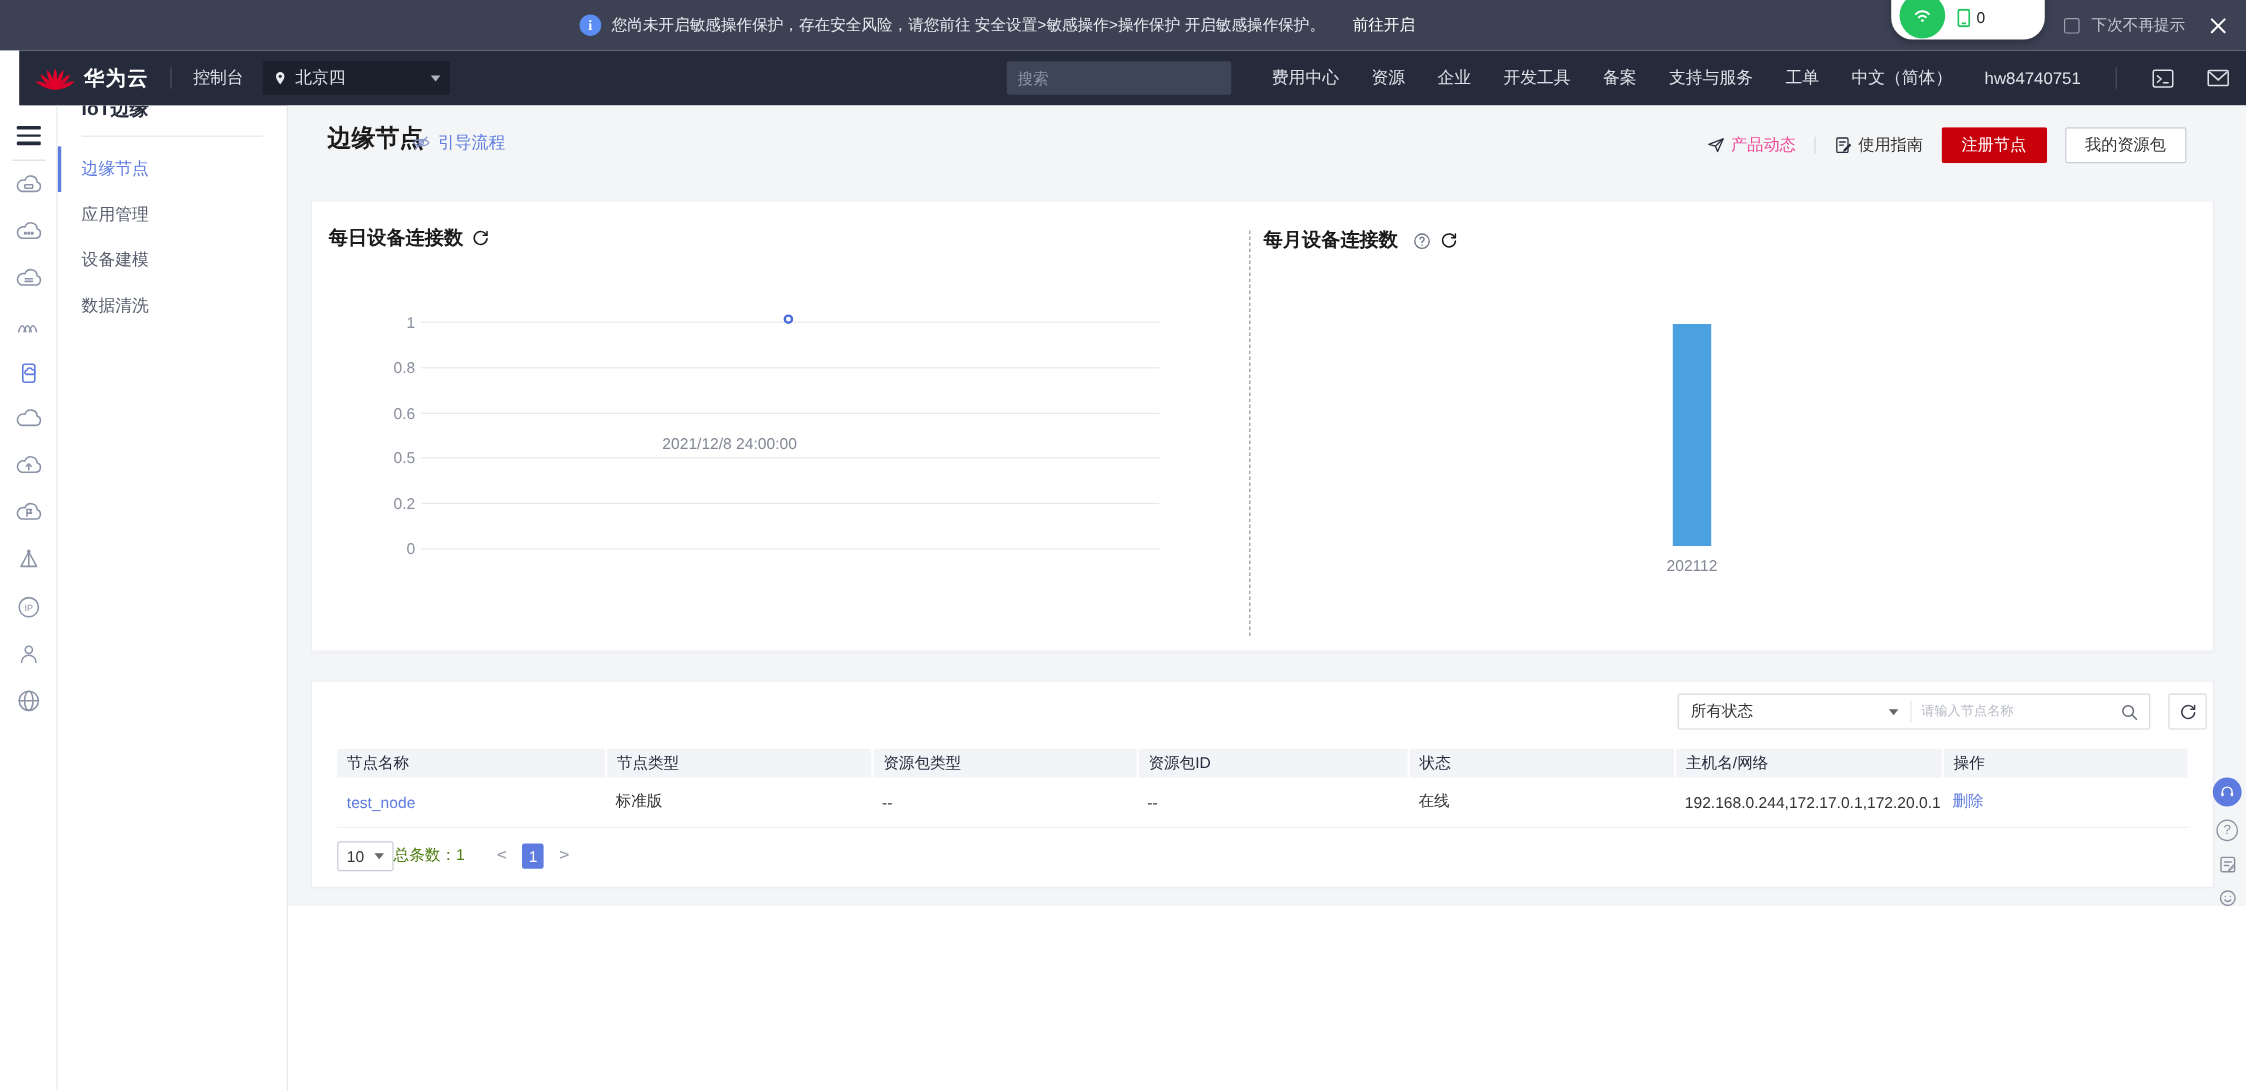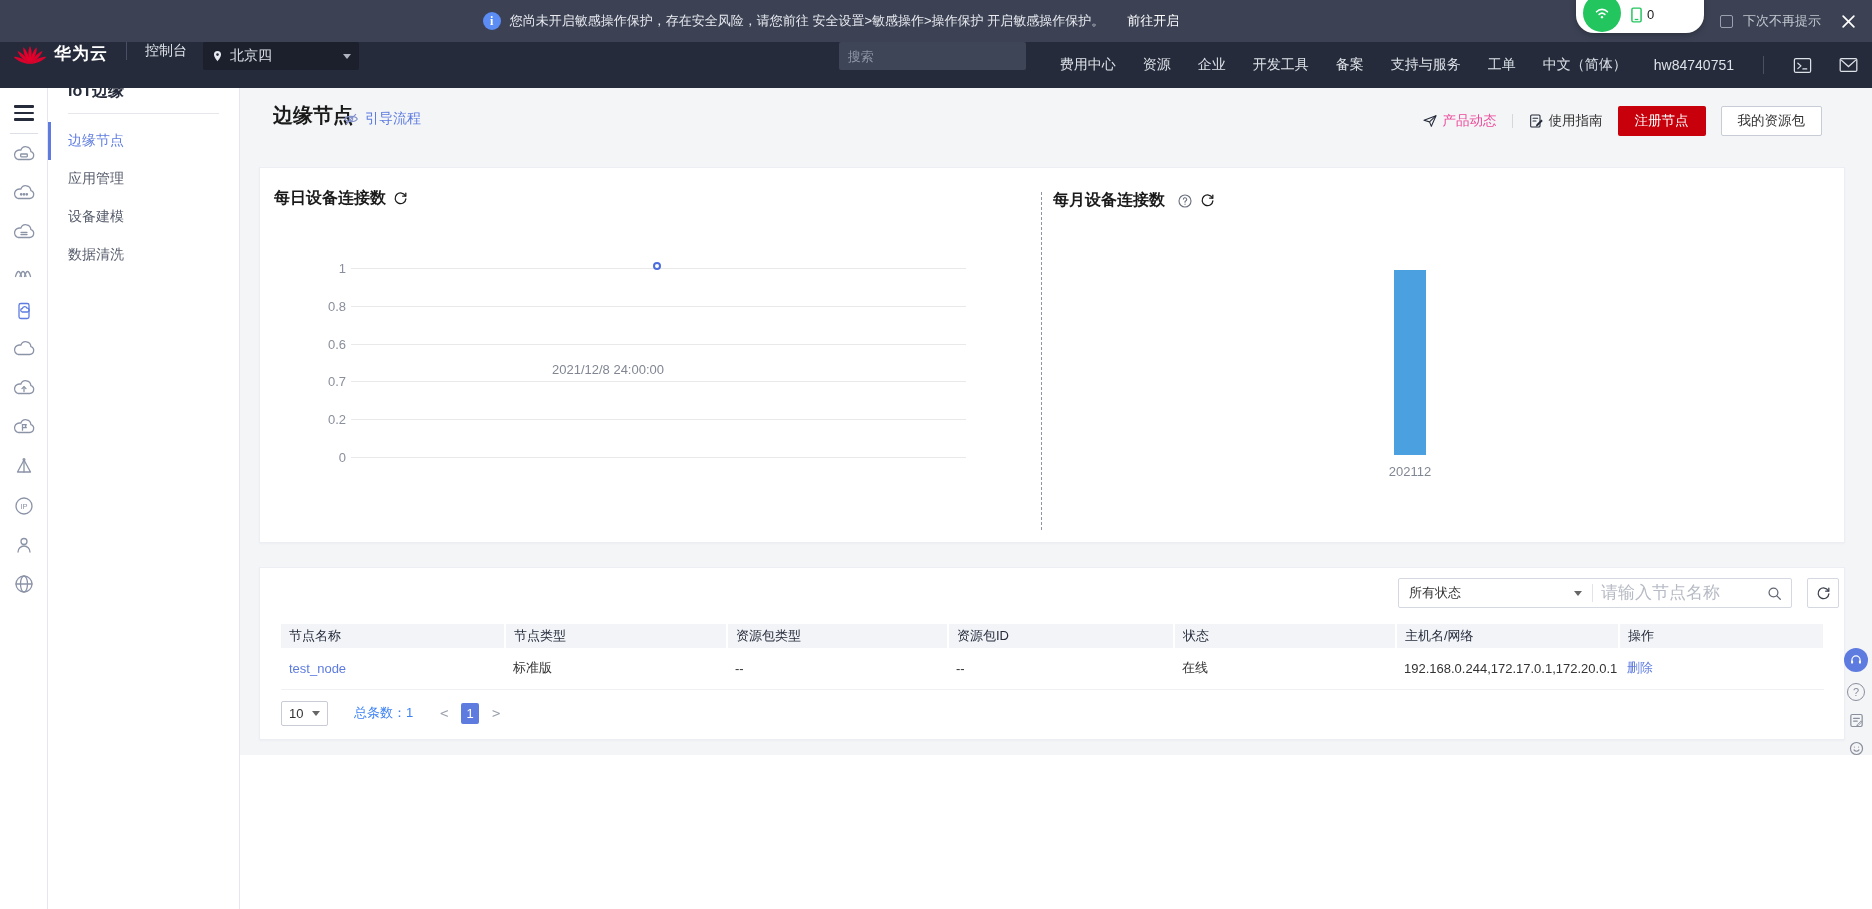--- a/index.html
+++ b/index.html
@@ -20,22 +20,22 @@
     align-items:center; }
   .csd-circle { width:38px; height:38px; border-radius:50%; background:#22c55e; margin-left:7px;
     margin-top:-4px; display:flex; align-items:center; justify-content:center; }
   .csd-count { display:flex; align-items:center; gap:5px; margin-left:10px; color:#1a1a1a; font-size:13px; }
   .notif-right { position:absolute; right:16px; top:0; height:42px; display:flex; align-items:center; gap:10px; }
   .chk { width:13px; height:13px; border:1px solid #9aa0ae; border-radius:2px; background:transparent; }
   .chk-label { color:#c3c7d0; font-size:13px; }
   .close-x { margin-left:10px; cursor:pointer; display:flex; }
 
   
-  .topnav { height:46px; background:#252b3a; display:flex; padding:0 14px;
-    color:#dde1e8; font-size:14px; }
+  .topnav { height:46px; background:#252b3a; display:flex; align-items:center; padding:0 14px;
+    color:#dde1e8; font-size:14px;margin-left:16px; }
   .brand { color:#fff; font-size:17px; font-weight:bold; margin:0 0 0 8px; letter-spacing:1px; }
   .nav-divider { width:1px; height:18px; background:#4a5061; margin:0 18px; }
   .region-box { display:flex; align-items:center; width:156px; height:28px; background:#1b202c;
     border-radius:2px; margin-left:16px; padding:0 8px; gap:6px; cursor:pointer; }
   .region-box .caret { margin-left:auto; }
   .caret { width:0; height:0; border-left:4px solid transparent; border-right:4px solid transparent;
     border-top:5px solid #aeb4c2; }
   .nav-search { display:flex; align-items:center; width:187px; height:28px; background:#3e4556;
     border-radius:2px; padding:0 9px; margin-left:auto; }
   .nav-search input { flex:1; background:transparent; border:none; outline:none; color:#e8eaf0;
@@ -102,40 +102,40 @@
   .bar-xlabel { left:1150px; top:296px; }
 
   
   .table-card { left:19px; top:479px; width:1586px; height:173px; }
   .filter-box { position:absolute; left:1138px; top:10px; width:394px; height:30px;
     border:1px solid #d5d8e0; border-radius:2px; display:flex; align-items:center; background:#fff; }
   .filter-select { width:193px; height:100%; display:flex; align-items:center; padding:0 10px;
     font-size:13px; color:#333; cursor:pointer; }
   .filter-select .caret { margin-left:auto; border-top-color:#666; }
   .filter-sep { width:1px; height:18px; background:#e0e3e9; }
-  .filter-box input { flex:1; border:none; outline:none; font-size:17px; padding:0 8px;
+  .filter-box input { flex:1; border:none; outline:none; font-size:11px; padding:0 8px;
     color:#333; font-family:inherit; min-width:0; }
   .filter-box input::placeholder { color:#b6bac4; }
   .filter-box .mag { margin-right:9px; display:flex; cursor:pointer; }
   .refresh-btn { position:absolute; left:1547px; top:10px; width:32px; height:30px;
     border:1px solid #d5d8e0; border-radius:2px; background:#fff; display:flex;
     align-items:center; justify-content:center; cursor:pointer; }
 
   table.nodes { position:absolute; left:21px; top:56px; width:1544px; border-collapse:collapse; table-layout:fixed; }
   table.nodes th { background:#f2f4f8; font-size:13px; font-weight:normal; color:#252b3a; text-align:left;
     height:24px; padding:0 10px 0 8px; border-right:2px solid #fff; }
   table.nodes td { height:41px; font-size:13px; color:#333; padding:0 10px 0 8px;
     border-bottom:1px solid #f0f1f4; }
   a.blue { color:#5e7ce0; text-decoration:none; cursor:pointer; }
 
   .pagination { position:absolute; left:21px; top:132px; display:flex; align-items:center; height:26px; }
   .psize { width:47px; height:25px; border:1px solid #c8ccd6; border-radius:2px; display:flex;
     align-items:center; padding:0 7px; font-size:13px; color:#333; cursor:pointer; background:#fff; }
   .psize .caret { margin-left:auto; border-top-color:#666; }
-  .ptotal { margin-left:26px; font-size:13px; color:#3b82f6; }
+  .ptotal { font-size:13px; color:#4d7c0f; }
   .pchev { margin-left:24px; color:#9ba1ad; font-size:14px; width:14px; text-align:center; cursor:pointer;
     font-family:"DejaVu Sans Mono",monospace; }
   .ppage { margin-left:10px; width:18px; height:21px; background:#5e7ce0; color:#fff; font-size:13px;
     display:flex; align-items:center; justify-content:center; border-radius:2px; cursor:pointer; }
   .pnext { margin-left:10px; }
 
   
   .float-tools { position:absolute; left:1604px; top:560px; display:flex; flex-direction:column;
     align-items:center; gap:11px; }
   .ft { cursor:pointer; display:flex; }
@@ -392,21 +392,21 @@
             </div>
             <div class="gridrow" style="top: 37.8px;">
               <span class="ylab">0.8</span>
               <div class="gridline"></div>
             </div>
             <div class="gridrow" style="top: 75.6px;">
               <span class="ylab">0.6</span>
               <div class="gridline"></div>
             </div>
             <div class="gridrow" style="top: 113.4px;">
-              <span class="ylab">0.7</span>
+              <span class="ylab">0.5</span>
               <div class="gridline"></div>
             </div>
             <div class="gridrow" style="top: 151.2px;">
               <span class="ylab">0.2</span>
               <div class="gridline"></div>
             </div>
             <div class="gridrow" style="top: 189px;">
               <span class="ylab">0</span>
               <div class="gridline"></div>
             </div>

